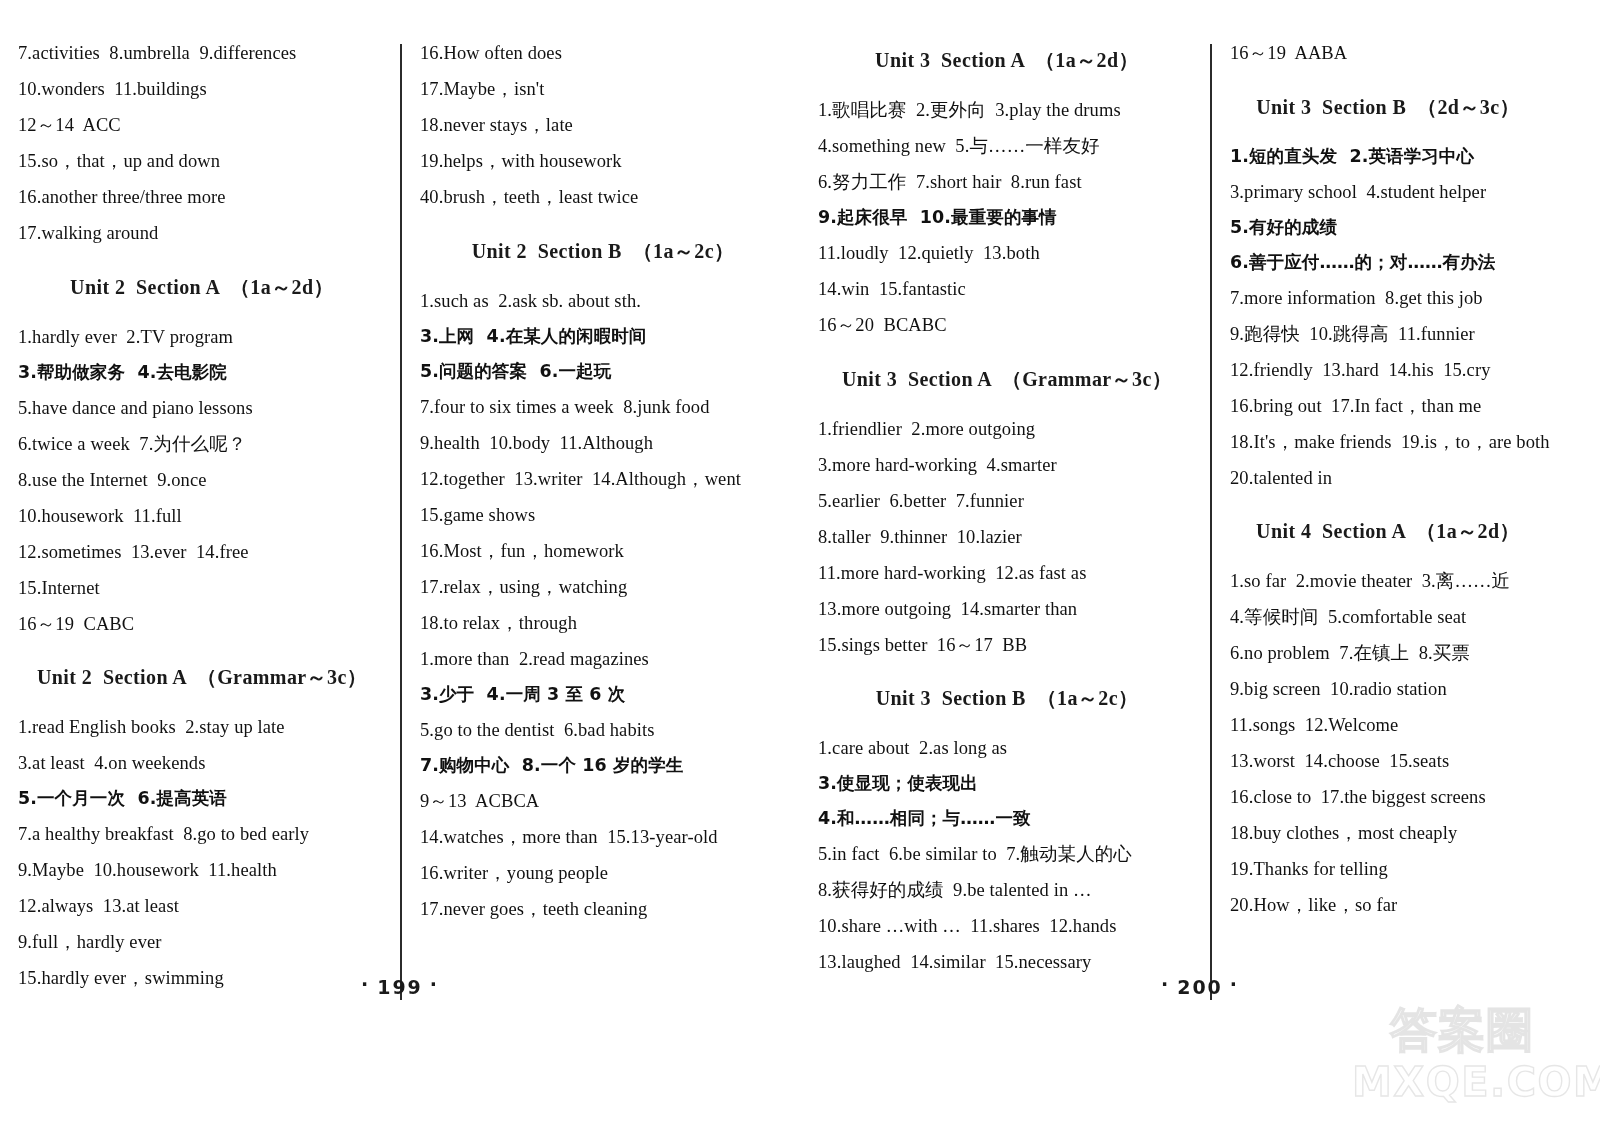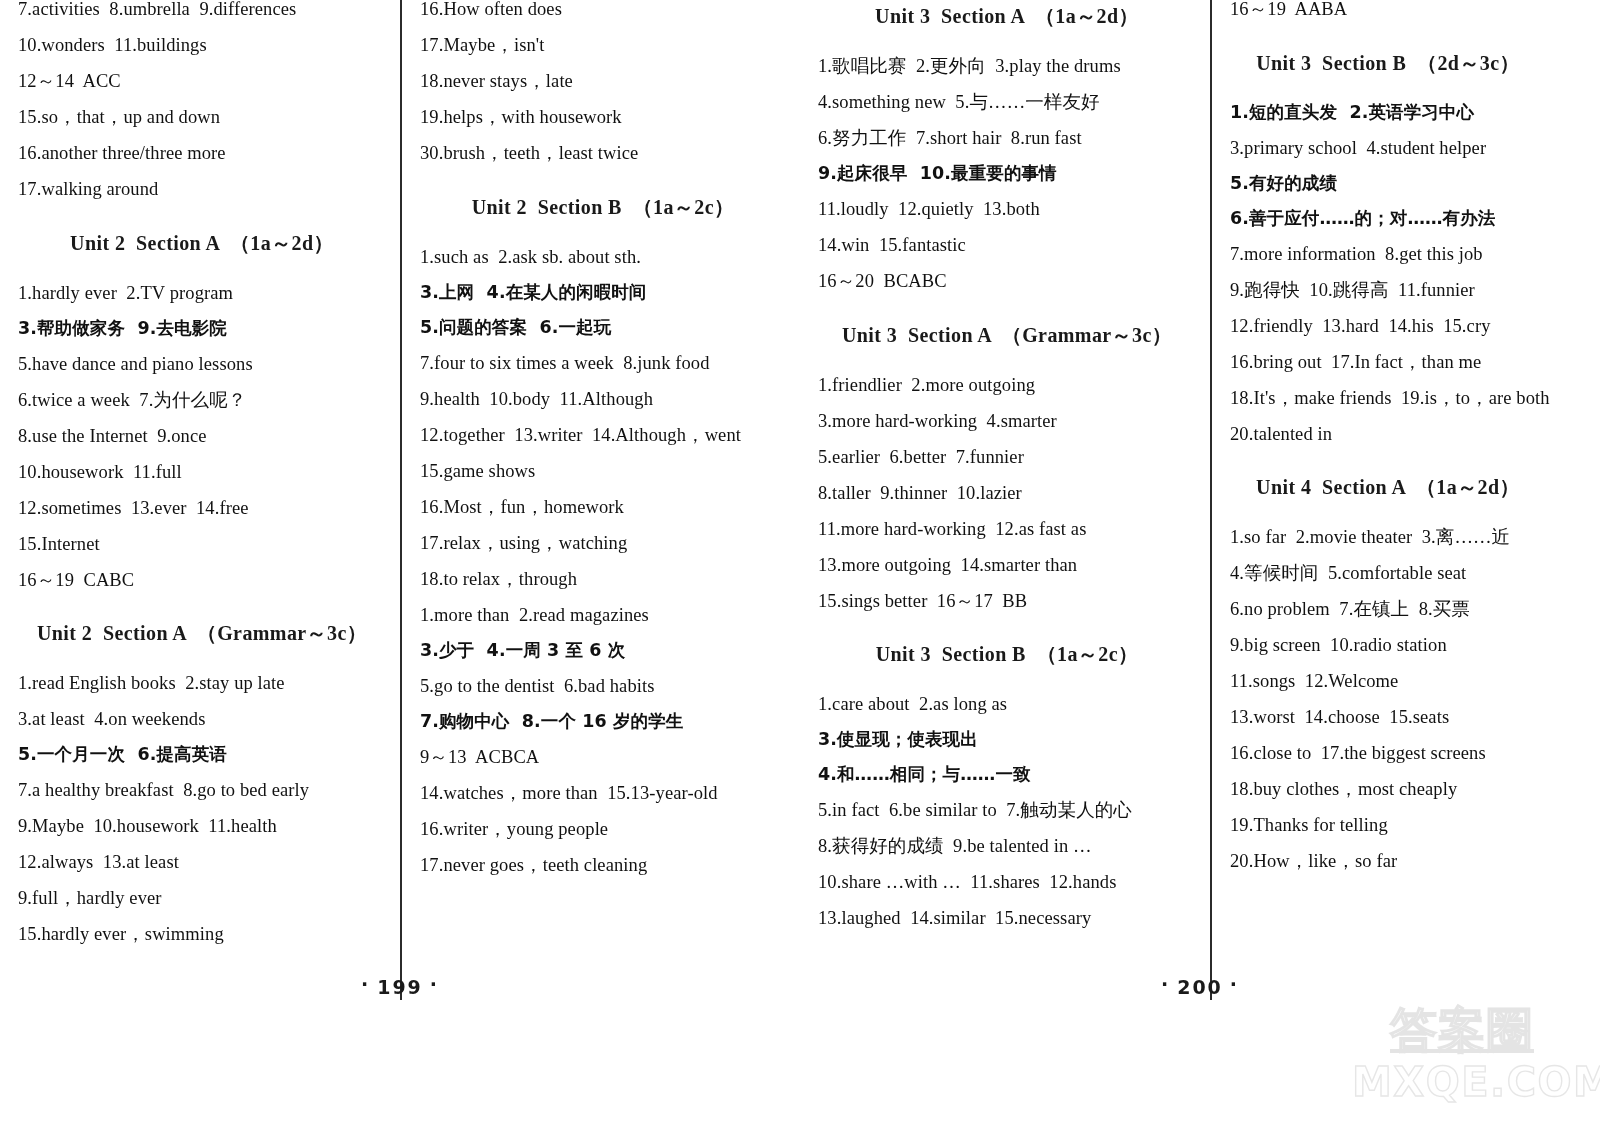--- a/index.html
+++ b/index.html
@@ -25,20 +25,21 @@
   .book-page {
     position: relative;
     height: 1130px;
     box-sizing: border-box;
   }
   .book-page.left  { width: 800px; }
   .book-page.right { width: 800px; }
 
   .cols {
     display: flex;
+    padding-top: 44px;
     box-sizing: border-box;
     height: 1000px;
   }
   .col {
     box-sizing: border-box;
     position: relative;
   }
 
   
   .col.second {
@@ -113,21 +114,20 @@
   }
   .wm-cn {
     font-family: "DejaVu Sans", "Liberation Sans", sans-serif;
     font-size: 47px;
     font-weight: 700;
     color: transparent;
     -webkit-text-stroke: 1.4px #cfcfcf;
     letter-spacing: 1px;
     line-height: 1;
     text-align: center;
-    text-decoration: underline;
   }
   .wm-en {
     font-family: "DejaVu Sans", "Liberation Sans", sans-serif;
     font-size: 40px;
     font-weight: 700;
     color: transparent;
     -webkit-text-stroke: 1.4px #d3d3d3;
     letter-spacing: 1.5px;
     line-height: 1;
     text-align: center;
@@ -147,21 +147,21 @@
           <div class="line">7.activities  8.umbrella  9.differences</div>
           <div class="line">10.wonders  11.buildings</div>
           <div class="line">12～14  ACC</div>
           <div class="line">15.so，that，up and down</div>
           <div class="line">16.another three/three more</div>
           <div class="line">17.walking around</div>
 
           <div class="heading">Unit 2  Section A  （1a～2d）</div>
 
           <div class="line">1.hardly ever  2.TV program</div>
-          <div class="line cn">3.帮助做家务  9.去电影院</div>
+          <div class="line cn">3.帮助做家务  4.去电影院</div>
           <div class="line">5.have dance and piano lessons</div>
           <div class="line mixed">6.twice a week  7.为什么呢？</div>
           <div class="line">8.use the Internet  9.once</div>
           <div class="line">10.housework  11.full</div>
           <div class="line">12.sometimes  13.ever  14.free</div>
           <div class="line">15.Internet</div>
           <div class="line">16～19  CABC</div>
 
           <div class="heading">Unit 2  Section A  （Grammar～3c）</div>
 
@@ -175,21 +175,21 @@
           <div class="line">15.hardly ever，swimming</div>
         </div>
       </div>
 
       <div class="col second" style="width:400px;">
         <div class="col-inner">
           <div class="line">16.How often does</div>
           <div class="line">17.Maybe，isn't</div>
           <div class="line">18.never stays，late</div>
           <div class="line">19.helps，with housework</div>
-          <div class="line">30.brush，teeth，least twice</div>
+          <div class="line">40.brush，teeth，least twice</div>
 
           <div class="heading">Unit 2  Section B  （1a～2c）</div>
 
           <div class="line">1.such as  2.ask sb. about sth.</div>
           <div class="line cn">3.上网  4.在某人的闲暇时间</div>
           <div class="line cn">5.问题的答案  6.一起玩</div>
           <div class="line">7.four to six times a week  8.junk food</div>
           <div class="line">9.health  10.body  11.Although</div>
           <div class="line">12.together  13.writer  14.Although，went</div>
           <div class="line">15.game shows</div>

